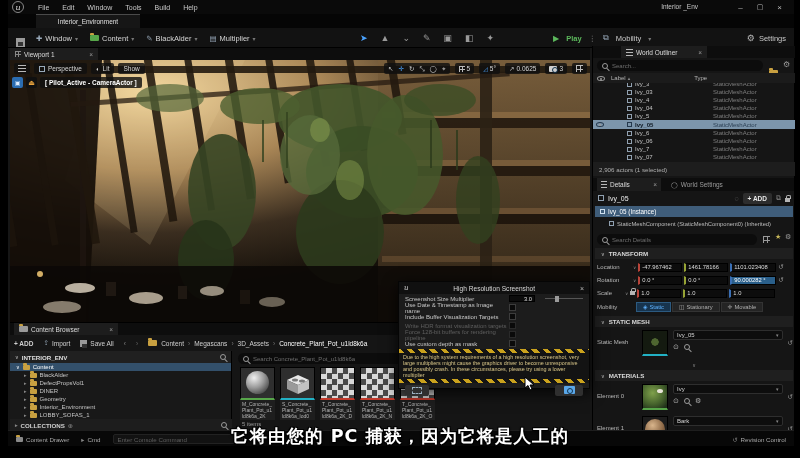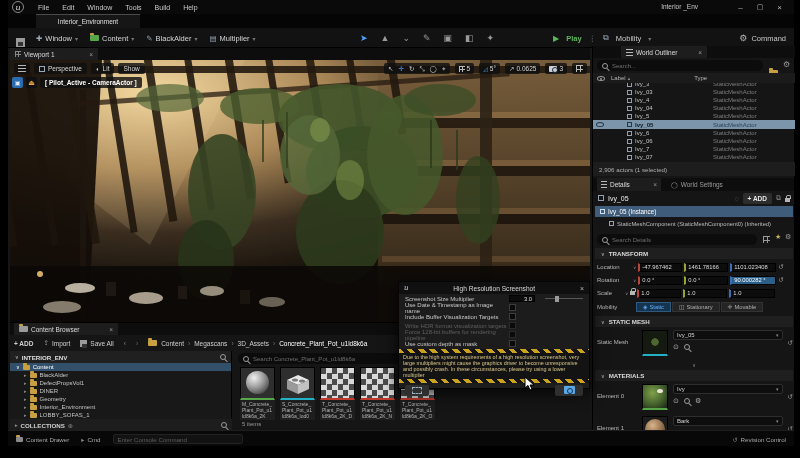--- a/index.html
+++ b/index.html
@@ -103,21 +103,21 @@
       <div class="fx abs" style="left:545px;top:0;height:20px;gap:7px;font-size:7.5px;">
         <span style="color:#5cb85c;font-size:8px;">▶</span>
         <span style="color:#5cb85c;font-weight:bold;">Play</span>
         <span style="color:#888;">⋮</span>
         <span style="color:#9ab;font-size:8px;">⧉</span>
         <span class="txt">Mobility</span>
         <span style="color:#777;font-size:6px;">▾</span>
       </div>
       <div class="fx abs" style="right:8px;top:0;height:20px;gap:4px;font-size:7.5px;">
         <span style="color:#b5b5b5;font-size:9px;">⚙</span>
-        <span class="txt">Command</span>
+        <span class="txt">Settings</span>
       </div>
     </div>
 
     <div class="abs" style="left:2px;top:48px;width:580px;height:12px;background:#0d0d0d;">
       <div class="fx abs" style="left:0;top:0;width:88px;height:12px;background:#1d1d1d;justify-content:space-between;padding:0 5px;font-size:6.5px;color:#ddd;">
         <span class="fx" style="gap:3px;">
             <span class="i-grid" style="width:6px;height:6px;display:inline-block;background-image:linear-gradient(#888 1px,transparent 1px),linear-gradient(90deg,#888 1px,transparent 1px);background-size:3px 3px;"></span>
             <span>Viewport 1</span>
           </span>
         <span style="color:#999;">×</span>
@@ -705,13 +705,14 @@
       <span class="fx" style="width:28px;height:11px;background:#2f2f2f;border-radius:2px;justify-content:center;">
           <span class="i-cam"></span>
         </span>
     </div>
   </div>
 
   <svg class="abs" style="left:524px;top:376px;" width="11" height="15" viewBox="0 0 11 15">
     <polygon points="1,1 1,12 4,9.5 6,14 8,13 6,9 10,9" fill="#fff" stroke="#000" stroke-width="1"></polygon>
   </svg>
 
+  <div class="abs subtitle" style="left:0;right:0;top:424px;text-align:center;">它将由您的 PC 捕获，因为它将是人工的</div>
 </div>
 
 </body></html>

